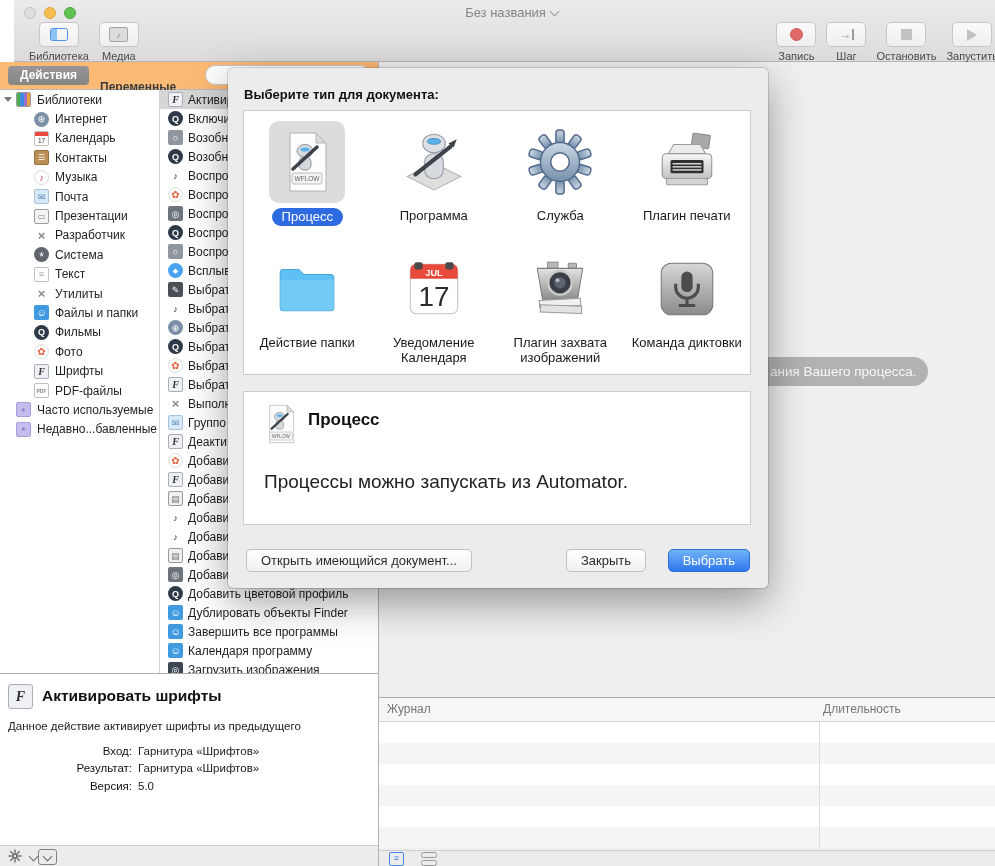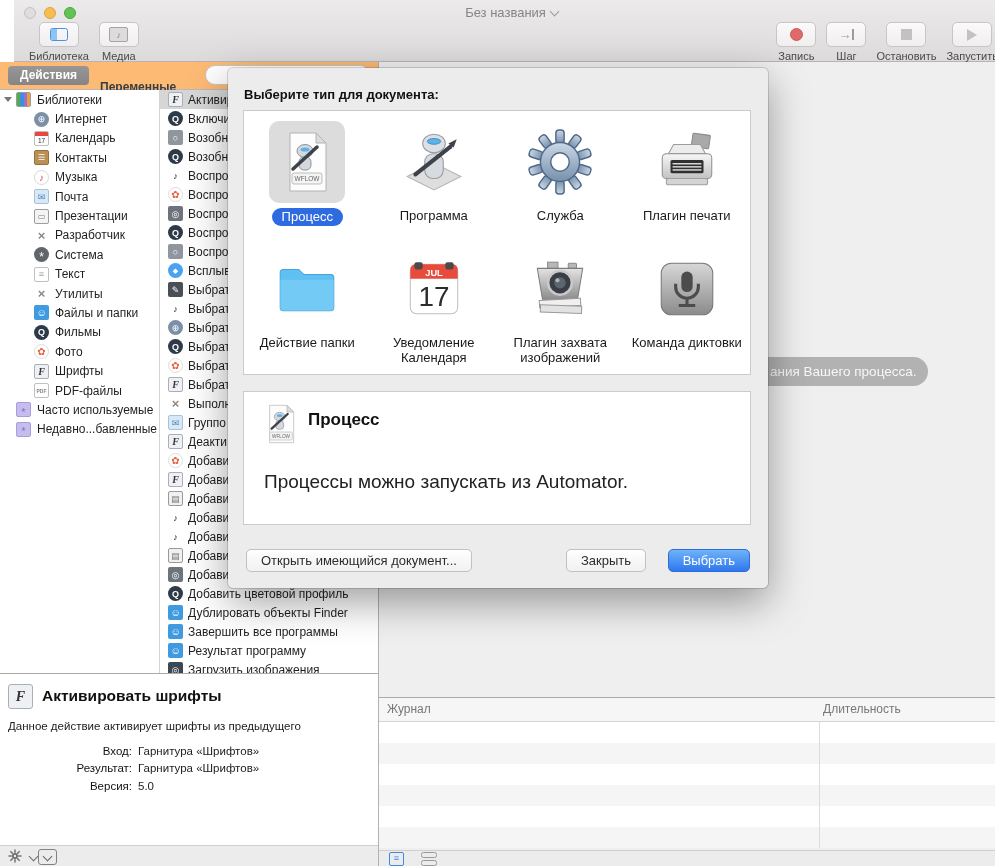--- a/index.html
+++ b/index.html
@@ -375,21 +375,21 @@
       <div class="arow">
         <span class="licon i-finder">☺</span>
         <span class="alabel">Дублировать объекты Finder</span>
       </div>
       <div class="arow">
         <span class="licon i-finder">☺</span>
         <span class="alabel">Завершить все программы</span>
       </div>
       <div class="arow">
         <span class="licon i-finder">☺</span>
-        <span class="alabel">Результат программу</span>
+        <span class="alabel">Календаря программу</span>
       </div>
       <div class="arow">
         <span class="licon i-imagecapture">◎</span>
         <span class="alabel">Загрузить изображения</span>
       </div>
     </div>
 
   <div class="hdivider"></div>
 
   <div class="rightarea">

